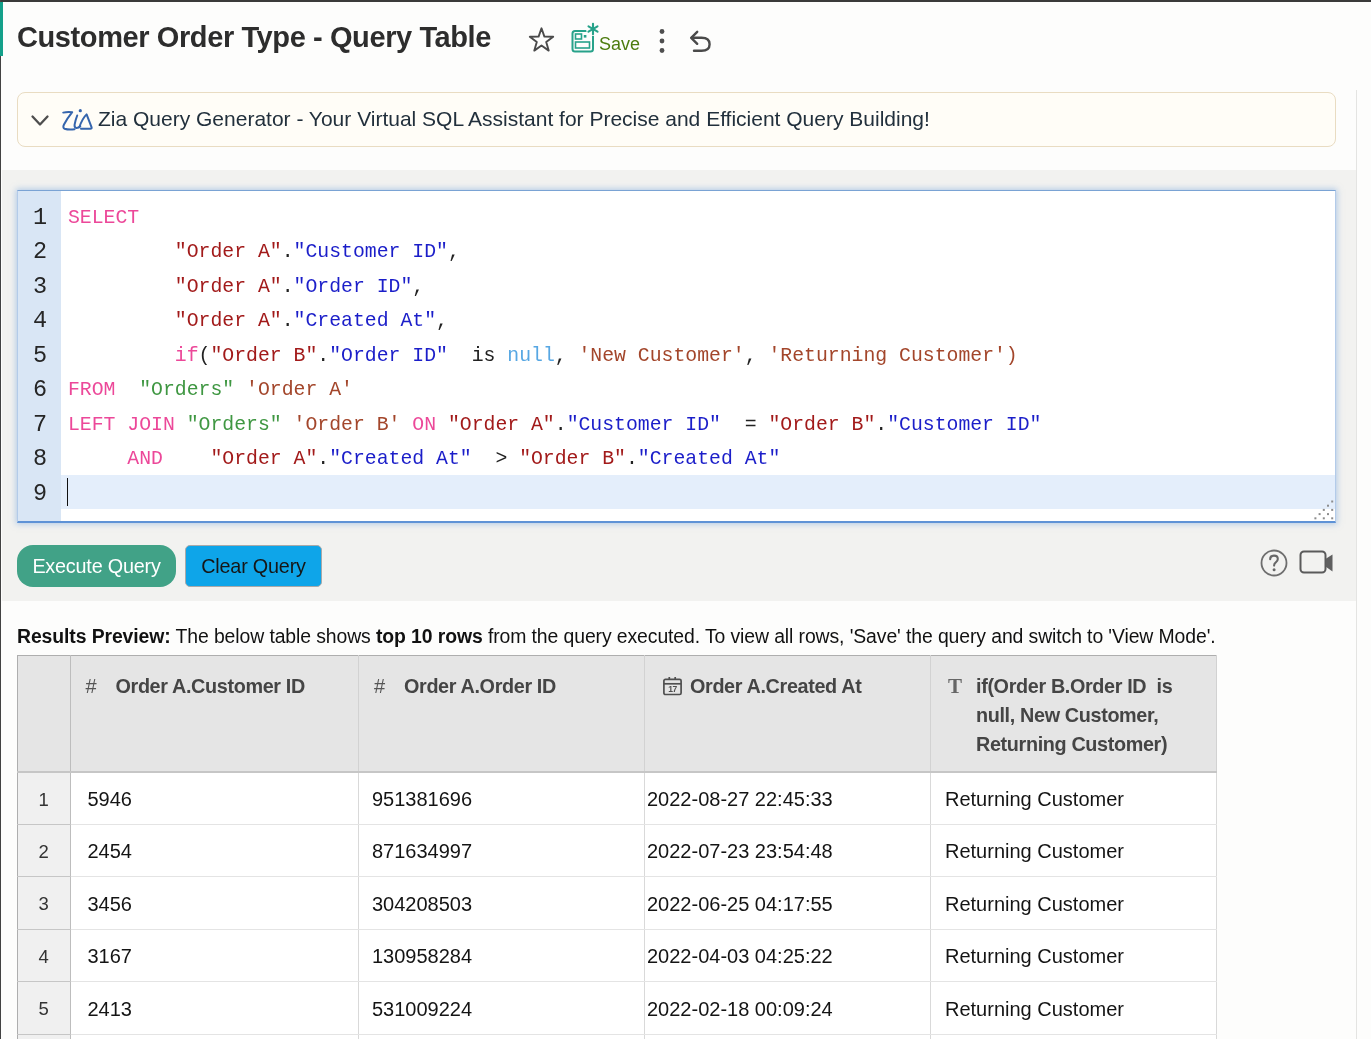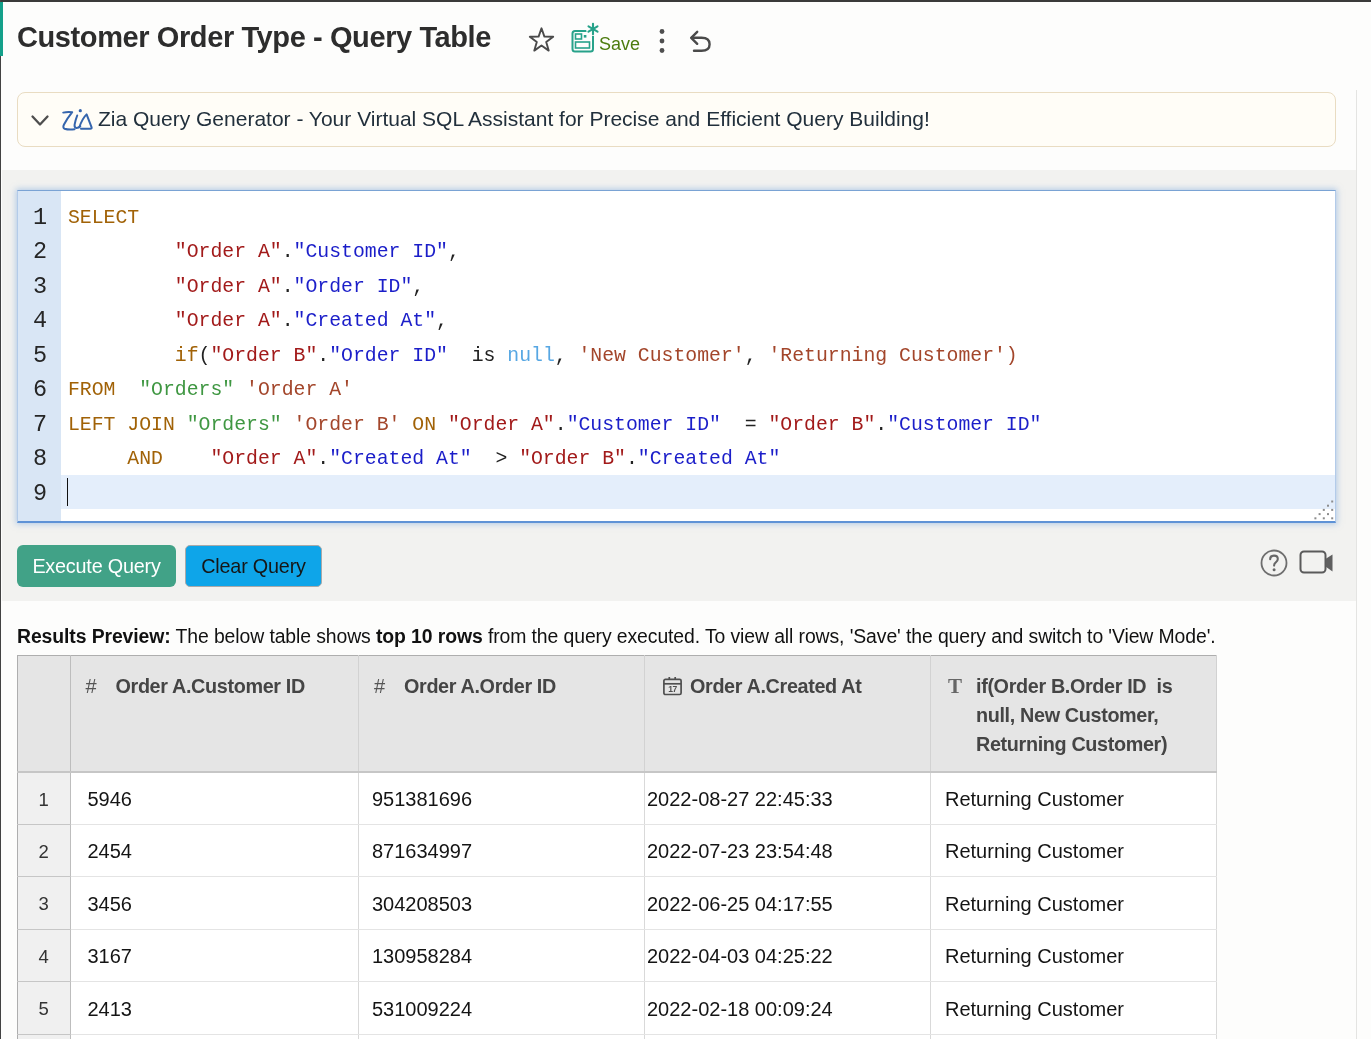--- a/index.html
+++ b/index.html
@@ -31,29 +31,29 @@
             border:1px solid #b3cbe9; border-top:1.5px solid #7aa3d4; border-bottom:2px solid #5e92d6;
             box-shadow:0 0 6px 1px rgba(110,160,220,0.5); }
   #gutter { left:0; top:0; width:42.5px; height:100%; background:#d9e6f5; }
   #lnums { left:0; top:9.5px; width:29px; text-align:right; font-family:"Liberation Mono", monospace;
            font-size:23.5px; line-height:34.5px; color:#262626; }
   #hl9 { left:42.5px; top:283.5px; width:1274px; height:34.5px; background:#e4eefb; }
   #cursor { left:48.5px; top:287px; width:1.6px; height:28px; background:#111; }
   #code { left:50px; top:9.5px; font-family:"Liberation Mono", monospace; font-size:19.8px;
           line-height:34.5px; color:#222; }
   #code pre { font-family:inherit; }
-  .k { color:#a16207;font-family:Liberation Mono, monospace; } 
+  .k { color:#ec4899;font-family:Liberation Mono, monospace; } 
   .q { color:#a3462b; } 
   .s { color:#a21a1a; } 
   .c { color:#1b1ec9; } 
   .g { color:#3f9742; } 
   .n { color:#57a7e3; } 
 
   
-  #btnexec { left:17px; top:545px; width:159px; height:42px; background:#41a287; border-radius:6px;
+  #btnexec { left:17px; top:545px; width:159px; height:42px; background:#41a287; border-radius:16px;
              color:#fff; font-size:19.8px; font-weight:500; text-align:center; line-height:42px; letter-spacing:-0.2px;}
   #btnclear { left:185px; top:545px; width:137px; height:42px; background:#0ea5e9; border:1px solid #a9a9a9;
               border-radius:5px; color:#161616; font-size:19.8px; font-weight:500; text-align:center; line-height:40px; letter-spacing:-0.2px;}
 
   
   #results { left:17px; top:625px; font-size:19.4px; color:#111; letter-spacing:-0.1px; }
   #results b { font-weight:bold; }
 
   
   #tbl { left:17px; top:655px; border-collapse:collapse; table-layout:fixed; width:1199px;

